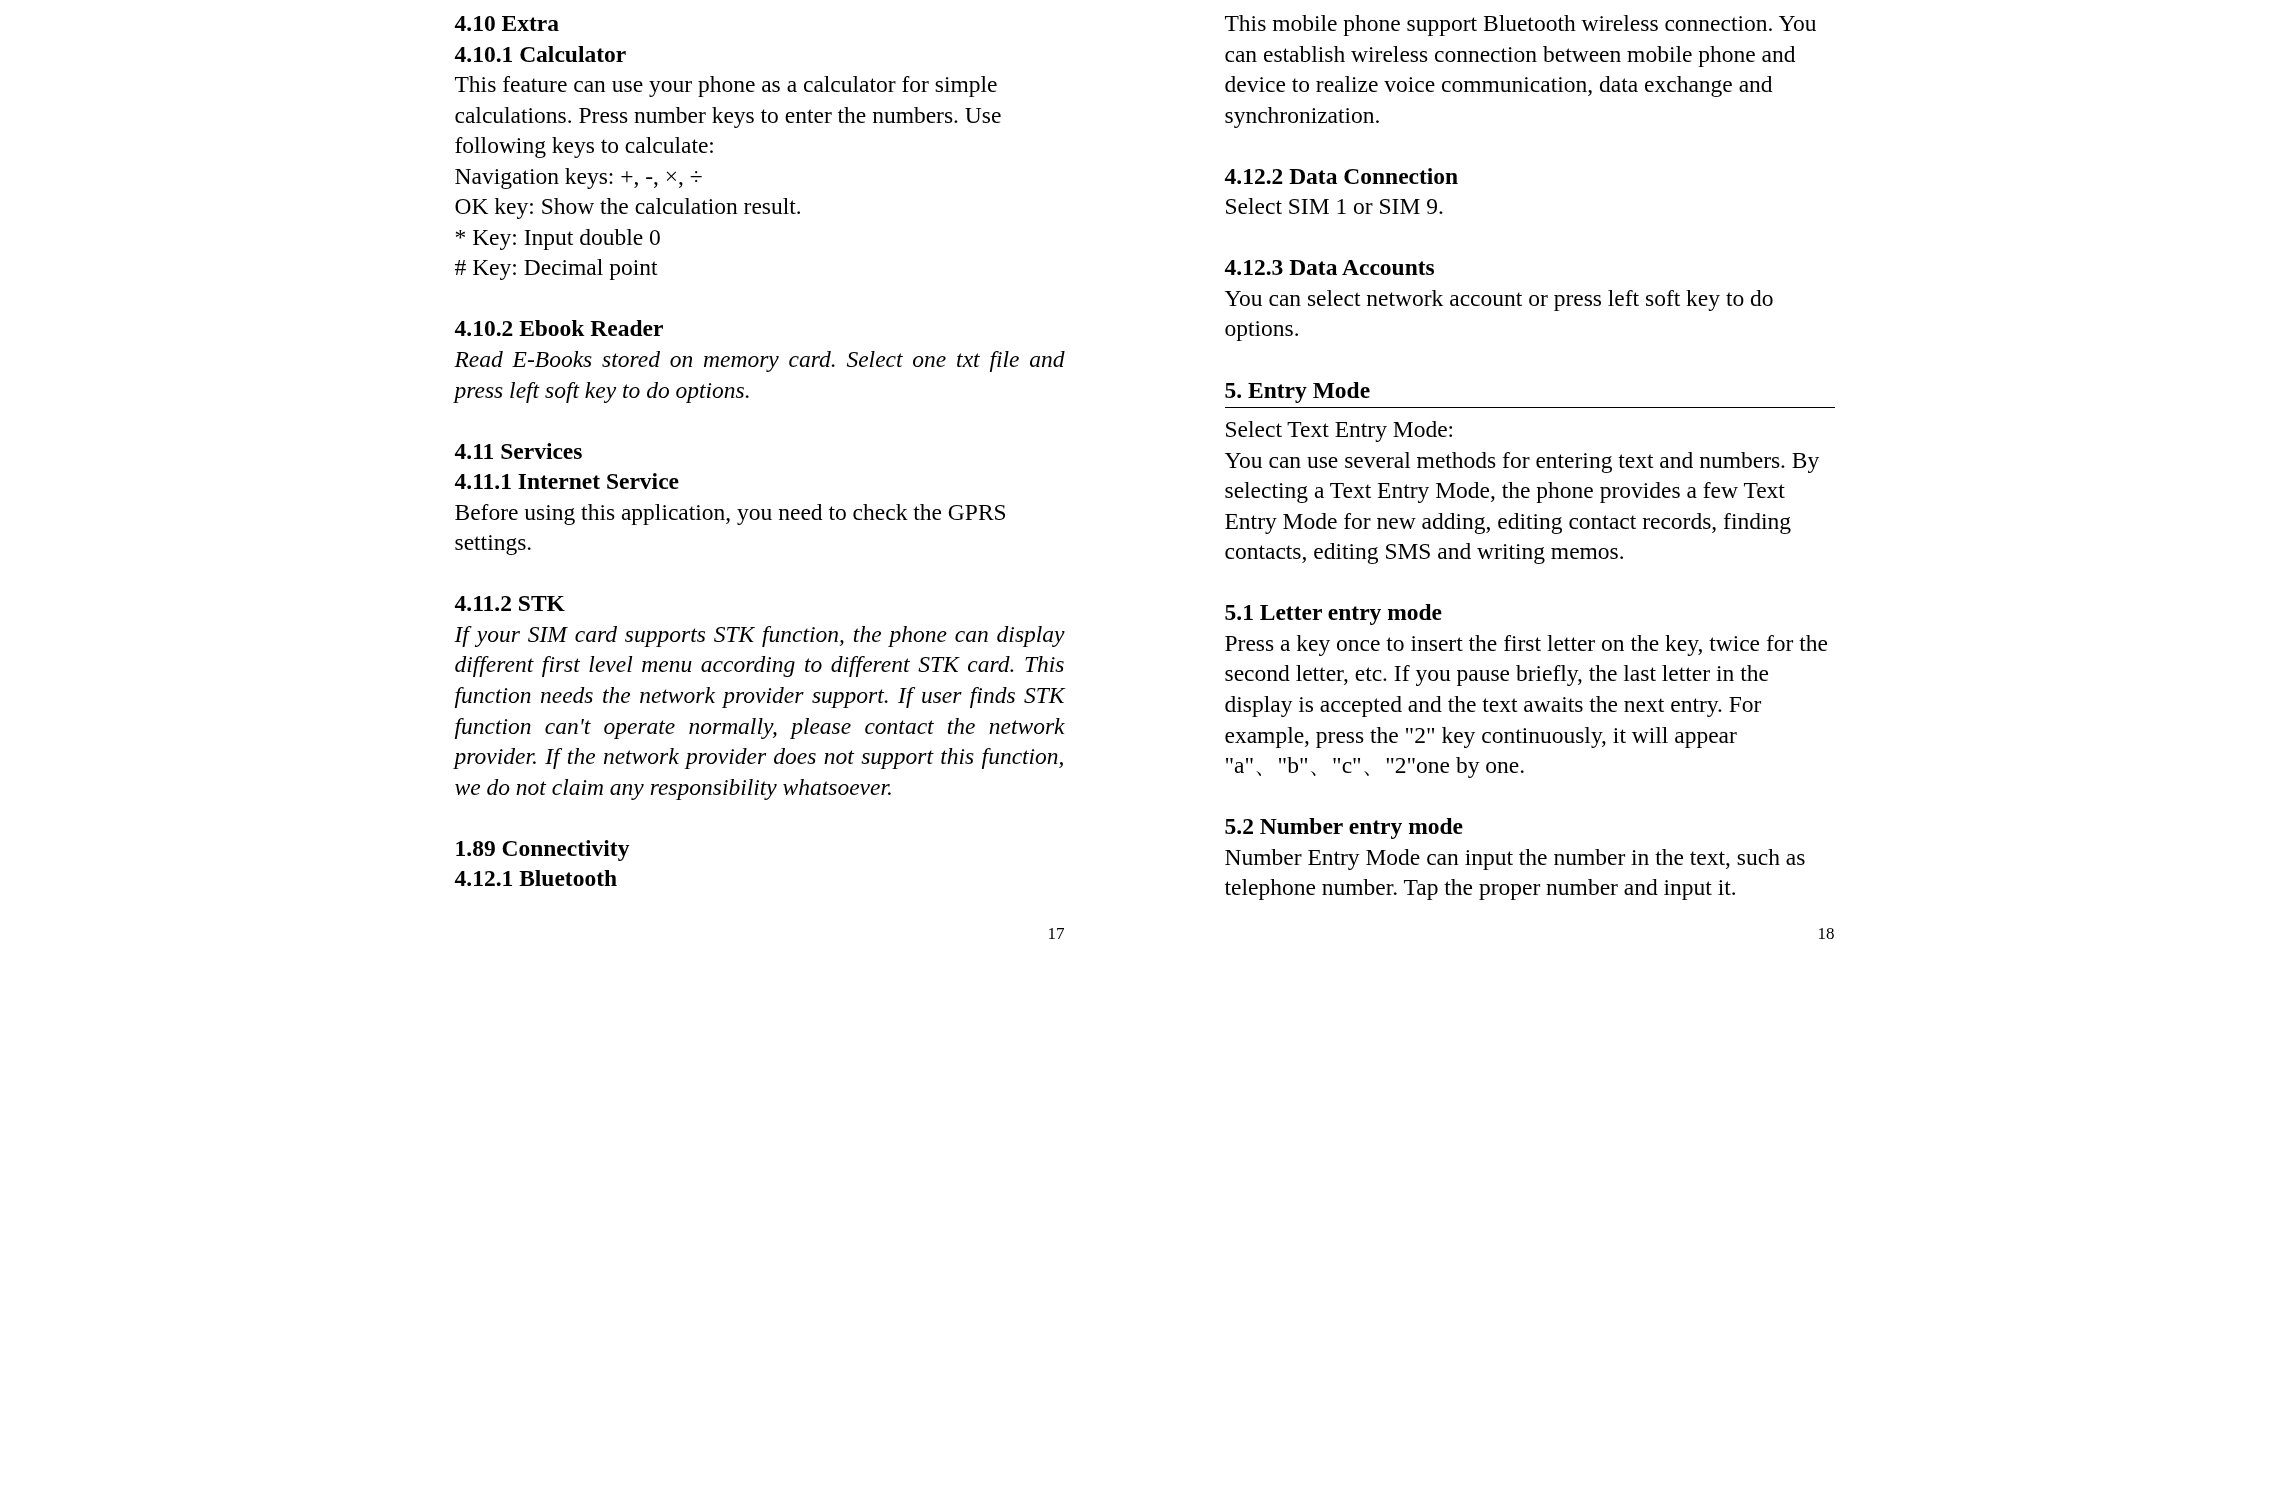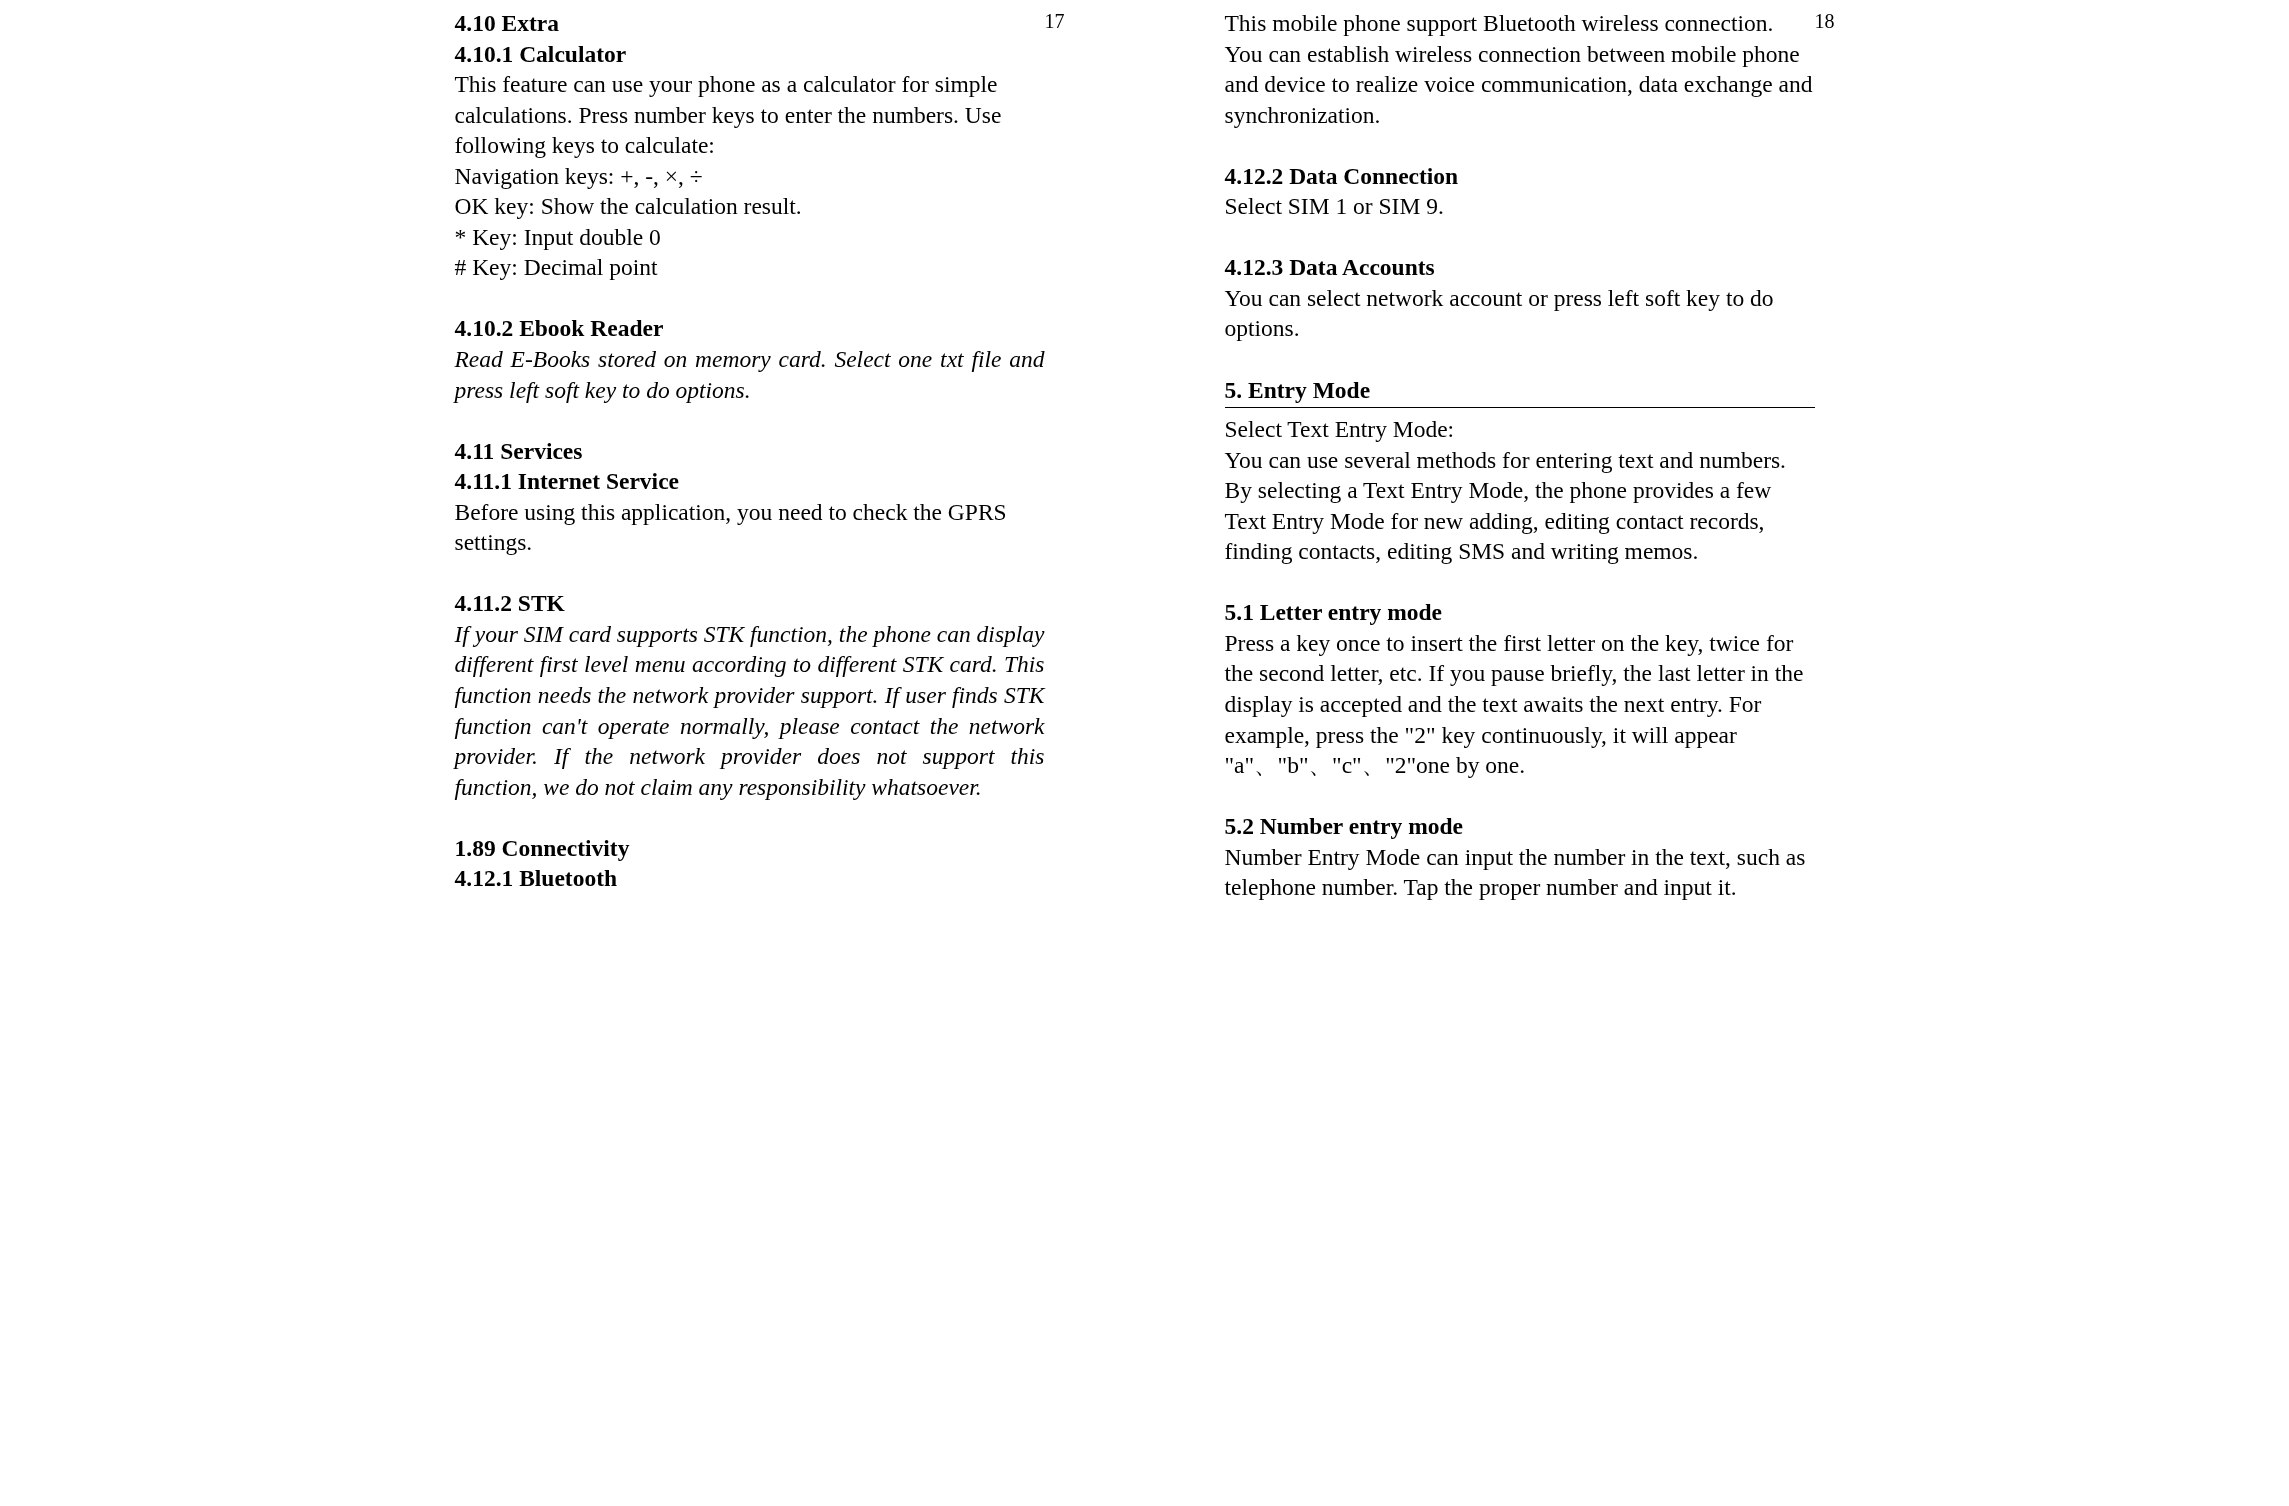--- a/index.html
+++ b/index.html
@@ -16,21 +16,21 @@
       padding: 8px 0 20px 0;
     }
     .spread {
       display: flex;
       gap: 160px;
       max-width: 1480px;
     }
     .page {
       width: 610px;
       display: flex;
-      flex-direction: row;
+      flex-direction: column;
       font-size: 23.5px;
       line-height: 1.3;
     }
     .page-body {
       flex: 1;
     }
     .section-heading {
       font-weight: bold;
     }
     .para {
@@ -43,22 +43,23 @@
     .gap-line {
       height: 1.3em;
     }
     .rule {
       border: none;
       border-top: 1.2px solid #000;
       margin-top: 2px;
       margin-bottom: 6px;
     }
     .page-num {
-      text-align: left;
-      font-size: 20px;
+      text-align: right;
+      font-size: 17px;
+      margin-top: 20px;
     }
   </style>
 </head>
 <body>
 
 <div class="spread">
 
   <div class="page">
     <div class="page-body">
       <div class="section-heading">4.10 Extra</div>

